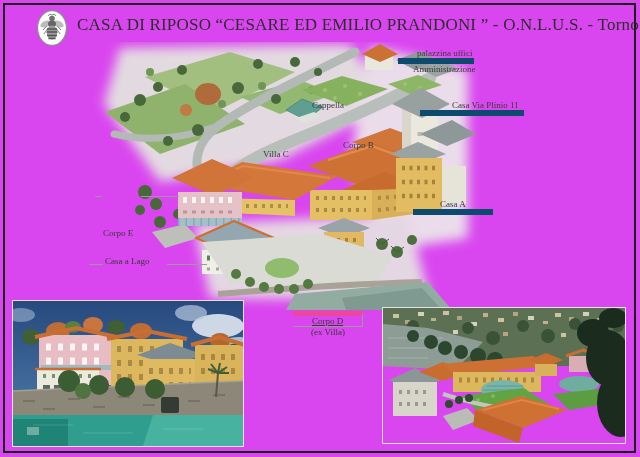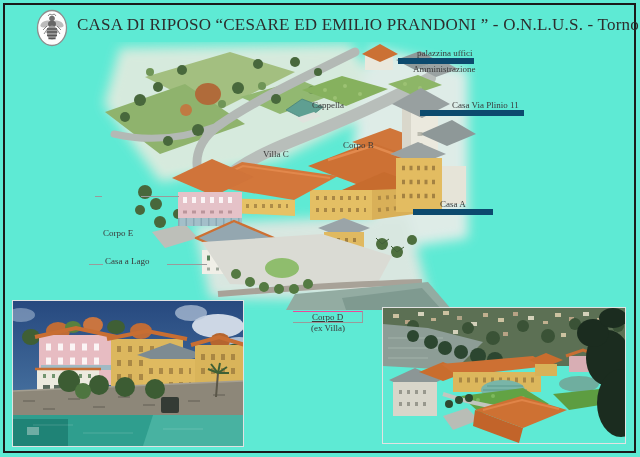--- a/index.html
+++ b/index.html
@@ -1,16 +1,16 @@
 <!DOCTYPE html>
 <html><head>
 <meta charset="utf-8">
 <style>
   html,body{margin:0;padding:0;background:#fff;}
-  .page{position:relative;width:640px;height:457px;background:#5eead4;overflow:hidden;
+  .page{position:relative;width:640px;height:457px;background:#d946ef;overflow:hidden;
         font-family:"Liberation Serif",serif;}
   .frame{position:absolute;left:3px;top:3px;width:629px;height:446px;
          border:2px solid #1a1a1a;pointer-events:none;}
   .logo{position:absolute;left:34px;top:8px;width:36px;height:40px;}
   .title{position:absolute;left:77px;top:15px;font-size:17px;letter-spacing:.2px;
          color:#2d2d2d;white-space:nowrap;font-weight:400;}
   .aerial{position:absolute;left:90px;top:42px;width:390px;height:268px;}
   .aerial svg{display:block;width:390px;height:268px;}
   .lbl{position:absolute;font-size:9px;line-height:10px;color:#3a3a3a;white-space:nowrap;z-index:5;}
   .lbl .u{display:block;border-bottom:6px solid #0c4a6e;margin-top:9px;}
@@ -21,21 +21,21 @@
   #lbl-plinio{left:420px;top:91px;width:104px;}
   #lbl-plinio .l1{padding-left:32px;}
   #lbl-cappella{left:312px;top:100px;}
   #lbl-corpo-b{left:343px;top:140px;}
   #lbl-corpo-c{left:263px;top:149px;}
   #lbl-corpo-e{left:103px;top:188px;margin-top:40px;}
   #lbl-corpo-a{left:413px;top:190px;width:80px;}
   #lbl-corpo-a .l1{padding-left:27px;}
   #lbl-casa-lago{left:105px;top:256px;}
   #lbl-corpo-d{left:293px;top:311px;width:70px;text-align:center;}
-  #lbl-corpo-d .l1{display:block;border-top:1px solid #ec4899;border-bottom:1px solid #9a9a9a;
+  #lbl-corpo-d .l1{display:block;border-top:5px solid #ec4899;border-bottom:1px solid #9a9a9a;
                    border-right:1px solid #9a9a9a;text-decoration:underline;}
   #lbl-corpo-d .l2{display:block;}
   .photo{position:absolute;outline:1px solid #e2e2e2;}
   .photo svg{display:block;}
   #photo-left{left:13px;top:301px;width:230px;height:145px;}
   #photo-right{left:383px;top:308px;width:242px;height:135px;}
 </style>
 </head>
 <body>
 

